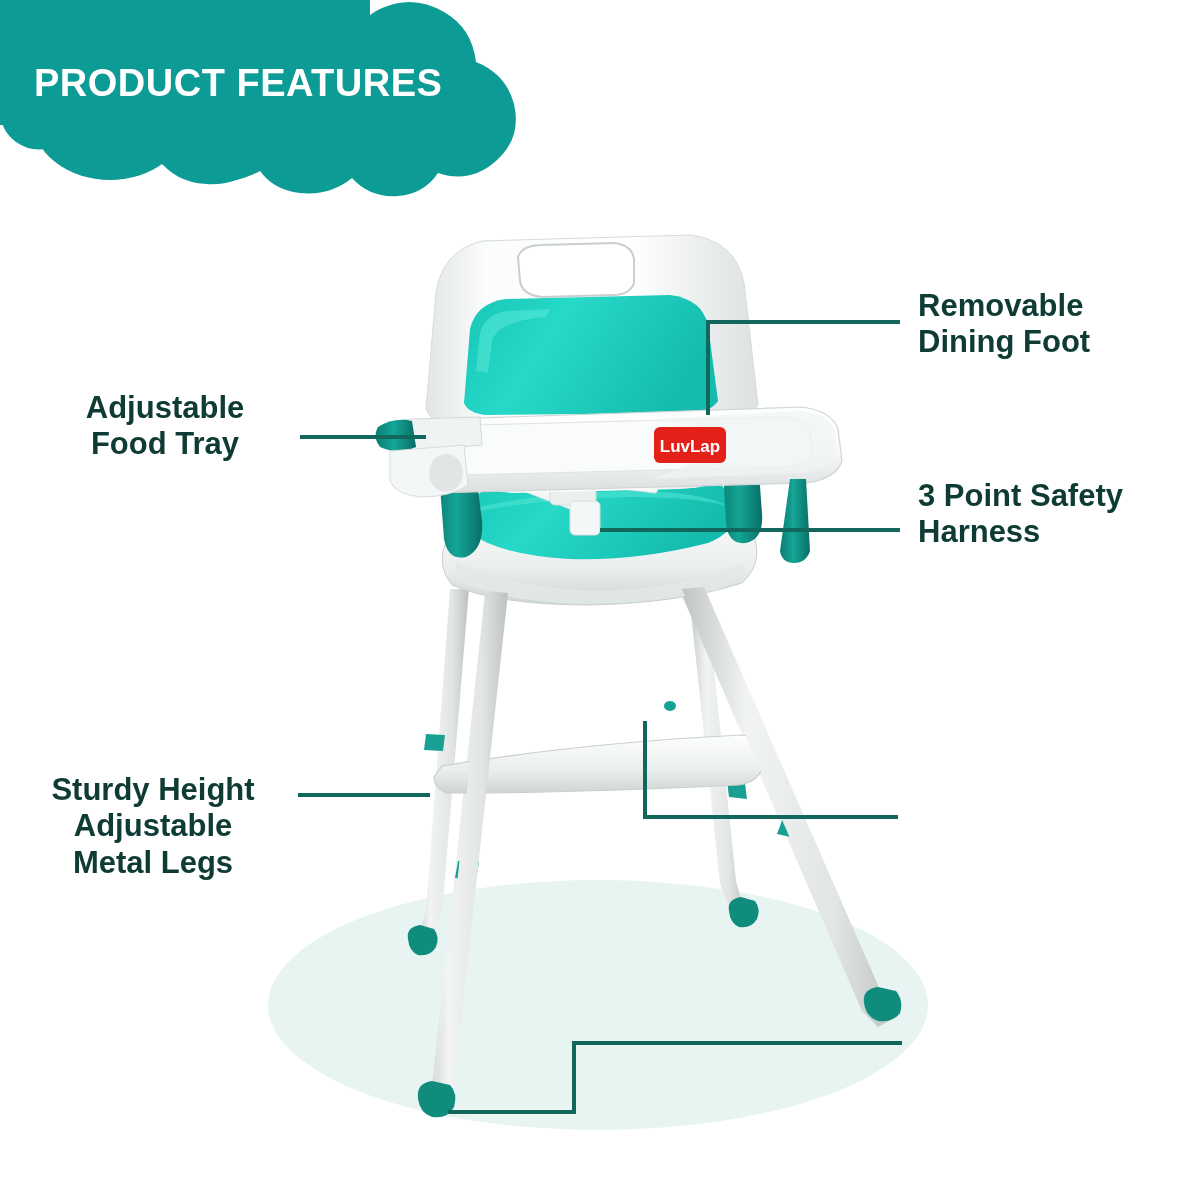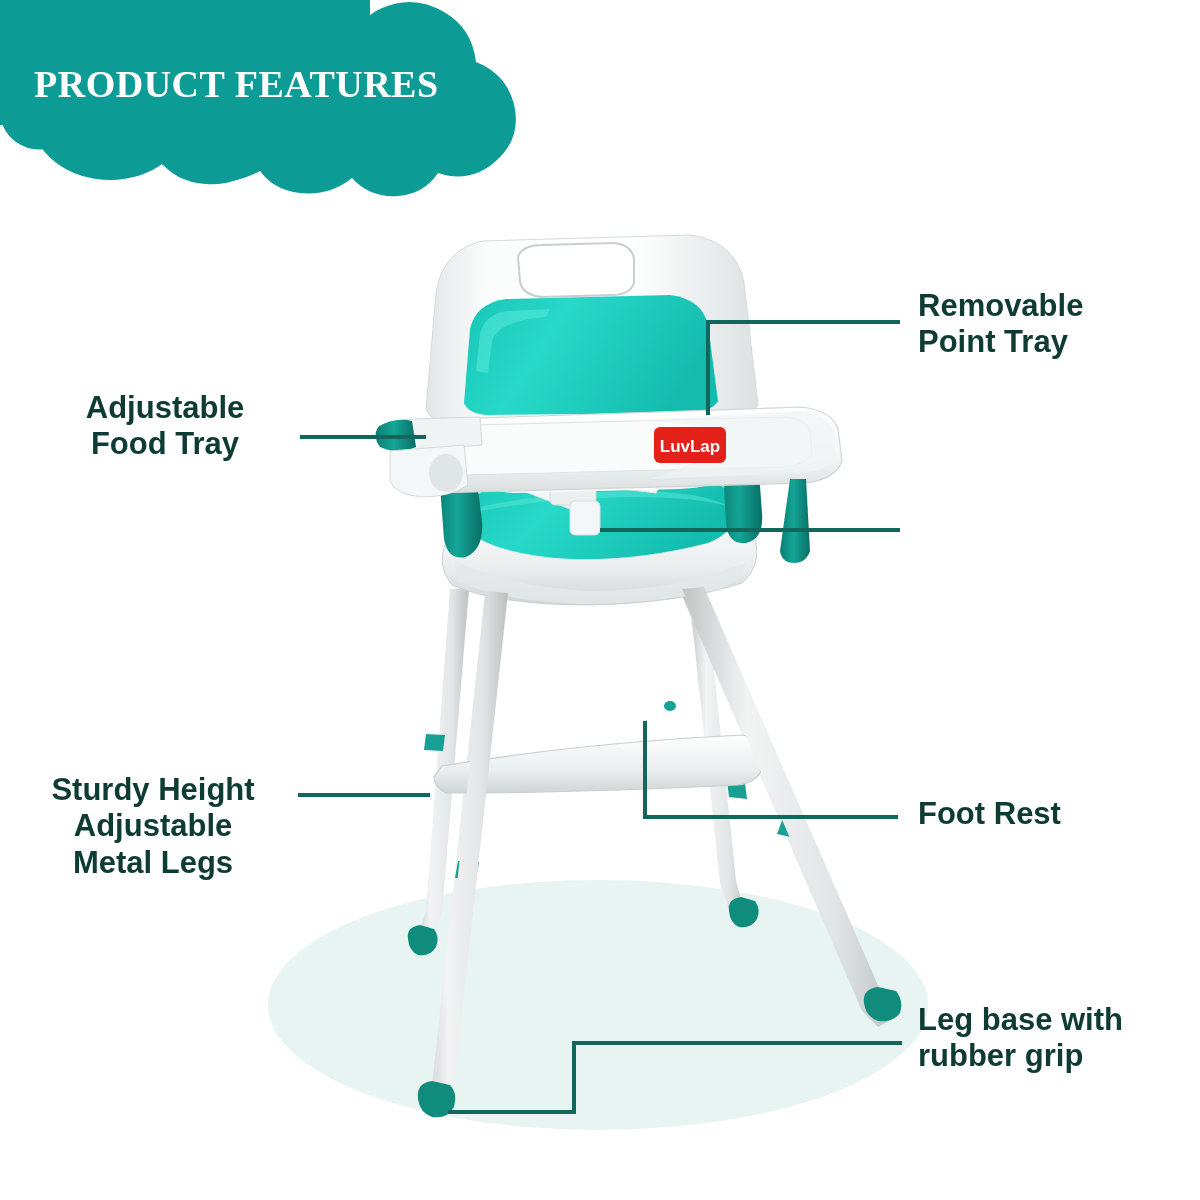--- a/index.html
+++ b/index.html
@@ -18,21 +18,20 @@
     overflow: hidden;
   }
 
   
   .header-cloud {
     position: absolute;
     left: 0;
     top: 0;
     width: 530px;
     height: 200px;
-    font-family: Liberation Serif, serif;
   }
   .header-title {
     position: absolute;
     left: 34px;
     top: 62px;
     font-size: 38px;
     font-weight: bold;
     letter-spacing: 0.5px;
     color: #ffffff;
     white-space: nowrap;
@@ -284,28 +283,27 @@
 
   <svg class="leader" style="left:640px; top:715px;" width="265" height="115">
     <path d="M5,6 L5,102 L258,102" fill="none" stroke="#11675C" stroke-width="4"></path>
   </svg>
 
   <svg class="leader" style="left:440px; top:1035px;" width="470" height="85">
     <path d="M8,77 L134,77 L134,8 L462,8" fill="none" stroke="#11675C" stroke-width="4"></path>
   </svg>
 
   <div class="label left-align" style="left:918px; top:288px; width:272px;">Removable
-Point Tray</div>
+Dining Foot</div>
 
   <div class="label right-align" style="left:40px; top:390px; width:250px;">Adjustable
 Food Tray</div>
 
+  <div class="label left-align" style="left:918px; top:478px; width:262px;">3 Point Safety
+Harness</div>
 
   <div class="label right-align" style="left:18px; top:772px; width:270px;">Sturdy Height
 Adjustable
 Metal Legs</div>
 
-  <div class="label left-align" style="left:918px; top:796px; width:250px;">Foot Rest</div>
-
-  <div class="label left-align" style="left:918px; top:1002px; width:260px;">Leg base with
-rubber grip</div>
+
 
 </div>
 
 </body></html>

